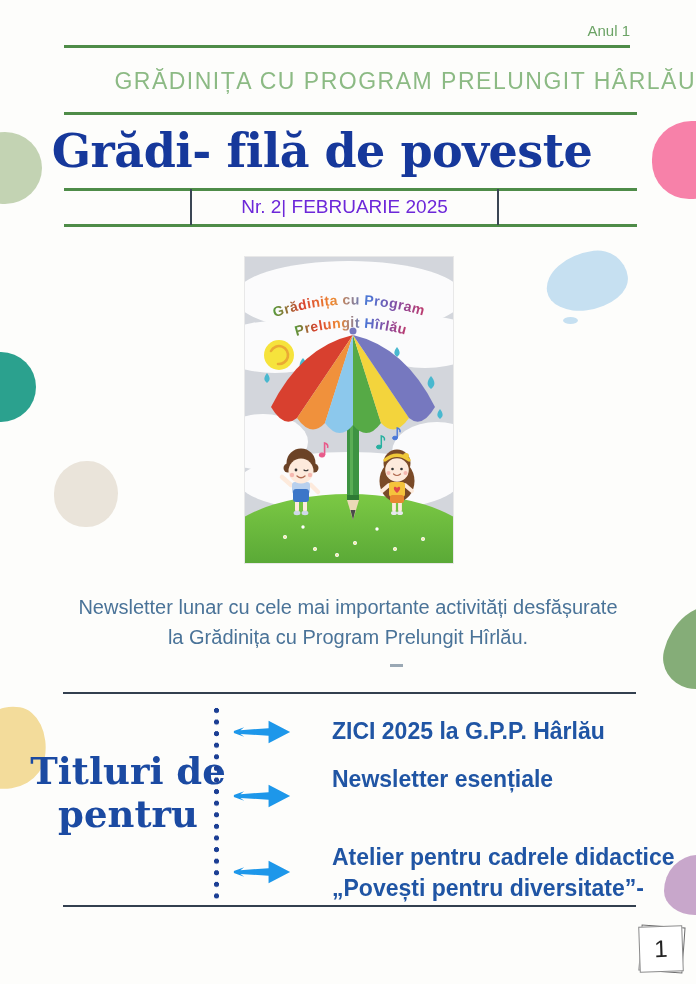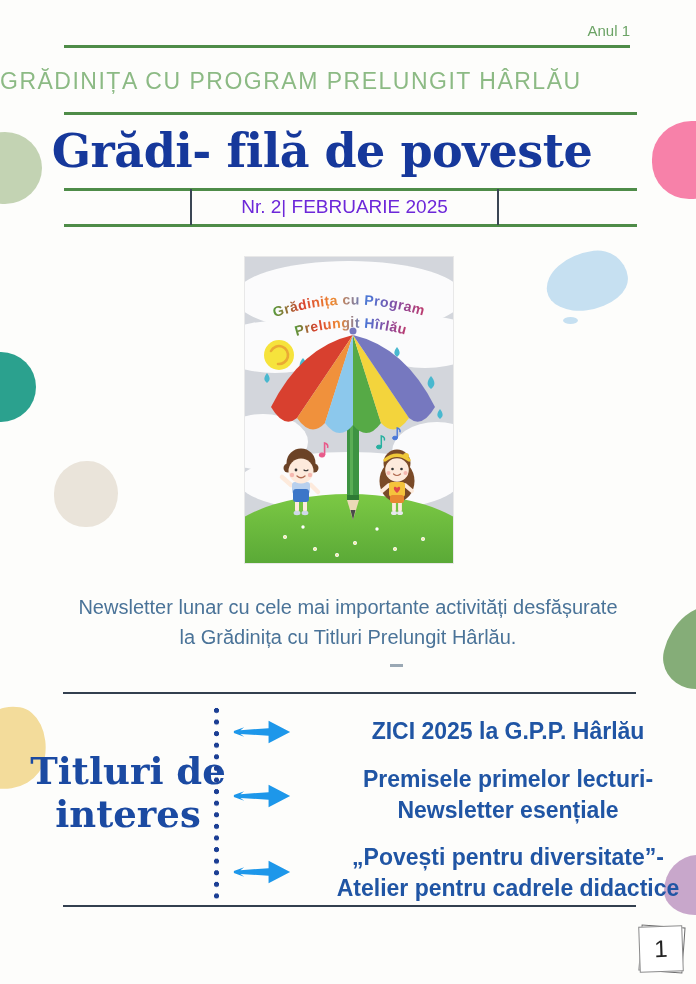--- a/index.html
+++ b/index.html
@@ -23,21 +23,21 @@
   .rule{position:absolute;background:#4e8c48;z-index:2;}
   #r1{left:64px;top:45px;width:566px;height:2.5px;}
   #r2{left:64px;top:112px;width:573px;height:2.5px;}
   #r3{left:64px;top:188px;width:573px;height:3px;}
   #r4{left:64px;top:224px;width:573px;height:3px;}
   .dline{position:absolute;background:#33404f;height:2px;z-index:2;}
   #d1{left:63px;top:692px;width:573px;}
   #d2{left:63px;top:905px;width:573px;}
   
   #anul{right:66px;top:22px;font-size:15px;color:#6ba365;z-index:2;text-align:center;}
-  #school{left:0;top:68px;width:696px;text-align:left;font-size:23px;font-weight:300;
+  #school{left:0;top:68px;width:696px;text-align:right;font-size:23px;font-weight:300;
     letter-spacing:1.5px;color:#8cba84;z-index:2;}
   #title{left:0;top:120px;width:644px;text-align:center;margin:0;
     font-family:"DejaVu Serif",serif;font-weight:bold;font-size:46px;line-height:62px;
     color:#16389b;letter-spacing:-.5px;z-index:2;}
   .vbar{position:absolute;width:2px;height:36px;top:189px;background:#3a4654;z-index:3;}
   #vb-l{left:190px;} #vb-r{left:497px;}
   #issue{left:190px;top:196px;width:309px;text-align:center;font-size:19px;color:#6d28d9;z-index:2;}
   
   #cover{left:245px;top:257px;width:208px;height:306px;z-index:2;box-shadow:0 0 0 1px #e8e8e8;}
   
@@ -46,21 +46,21 @@
   #intro-dash{left:390px;top:664px;width:13px;height:2.5px;background:#9aa8b4;z-index:2;}
   
   #toc-heading{left:22px;top:750px;width:212px;text-align:center;margin:0;
     font-family:"DejaVu Serif",serif;font-weight:bold;font-size:37px;line-height:43px;
     color:#1b4aa2;z-index:2;}
   #dots{left:213px;top:707px;width:7px;height:192px;z-index:2;
     background-image:radial-gradient(circle at 3.5px 3.5px,#1c3f94 2.3px,transparent 2.9px);
     background-size:7px 11.6px;background-repeat:repeat-y;}
   .arrow{position:absolute;left:226px;width:72px;height:30px;z-index:2;}
   #arrow-1{top:717px;} #arrow-2{top:781px;} #arrow-3{top:857px;}
-  .toc-item{position:absolute;left:332px;width:352px;text-align:center;z-index:2;
+  .toc-item{position:absolute;left:332px;width:352px;text-align:left;z-index:2;
     font-size:23px;line-height:31px;font-weight:600;color:#2055a4;}
   #item-1{top:716px;} #item-2{top:764px;} #item-3{top:842px;}
   
   #pagebox{left:640px;top:926px;width:42px;height:44px;z-index:2;transform:rotate(4deg);
     border:1.6px solid #6a6a6a;background:#fff;}
   #pagebox-inner{position:absolute;left:-2px;top:-1px;width:42px;height:44px;transform:rotate(-6deg);
     border:1.2px solid #8a8a8a;background:#fff;display:flex;align-items:center;justify-content:center;
     font-size:24px;color:#222;}
 </style>
 </head>
@@ -216,49 +216,48 @@
       </g>
   </g>
   <g font-family="Liberation Sans, sans-serif" font-weight="bold" font-size="14" letter-spacing="0.4">
     <text fill="url(#rg)"><textPath href="#arc1" startOffset="50%" text-anchor="middle">Grădinița cu Program</textPath></text>
     <text fill="url(#rg)"><textPath href="#arc2" startOffset="50%" text-anchor="middle">Prelungit Hîrlău</textPath></text>
   </g>
 </svg>
 
 <div class="abs" id="intro">
   <div>Newsletter lunar cu cele mai importante activități desfășurate</div>
-  <div>la Grădinița cu Titluri Prelungit Hârlău.</div>
+  <div>la Grădinița cu Program Prelungit Hîrlău.</div>
 </div>
 <div class="abs" id="intro-dash"></div>
 
 <div class="dline" id="d1"></div>
 <h2 class="abs" id="toc-heading">
   <div>Titluri de</div>
-  <div>interes</div>
+  <div>pentru</div>
 </h2>
 <div class="abs" id="dots"></div>
 
 <svg class="arrow" id="arrow-1" viewBox="0 0 66 32">
   <path d="M3 15 L14 11 L10 14 L40 12 L40 4 L63 16 L40 28 L40 20 L10 18 L14 21 L3 17 Z" fill="#1d97ea"></path>
 </svg>
 <svg class="arrow" id="arrow-2" viewBox="0 0 66 32">
   <path d="M3 15 L14 11 L10 14 L40 12 L40 4 L63 16 L40 28 L40 20 L10 18 L14 21 L3 17 Z" fill="#1d97ea"></path>
 </svg>
 <svg class="arrow" id="arrow-3" viewBox="0 0 66 32">
   <path d="M3 15 L14 11 L10 14 L40 12 L40 4 L63 16 L40 28 L40 20 L10 18 L14 21 L3 17 Z" fill="#1d97ea"></path>
 </svg>
 
 <div class="toc-item" id="item-1">
   <div>ZICI 2025 la G.P.P. Hârlău</div>
 </div>
 <div class="toc-item" id="item-2">
-  <div>Premisele primelor lecturi-</div>
   <div>Newsletter esențiale</div>
 </div>
 <div class="toc-item" id="item-3">
+  <div>Atelier pentru cadrele didactice</div>
   <div>„Povești pentru diversitate”-</div>
-  <div>Atelier pentru cadrele didactice</div>
 </div>
 <div class="dline" id="d2"></div>
 
 <div class="abs" id="pagebox">
   <div id="pagebox-inner">1</div>
 </div>
 
 </body></html>

